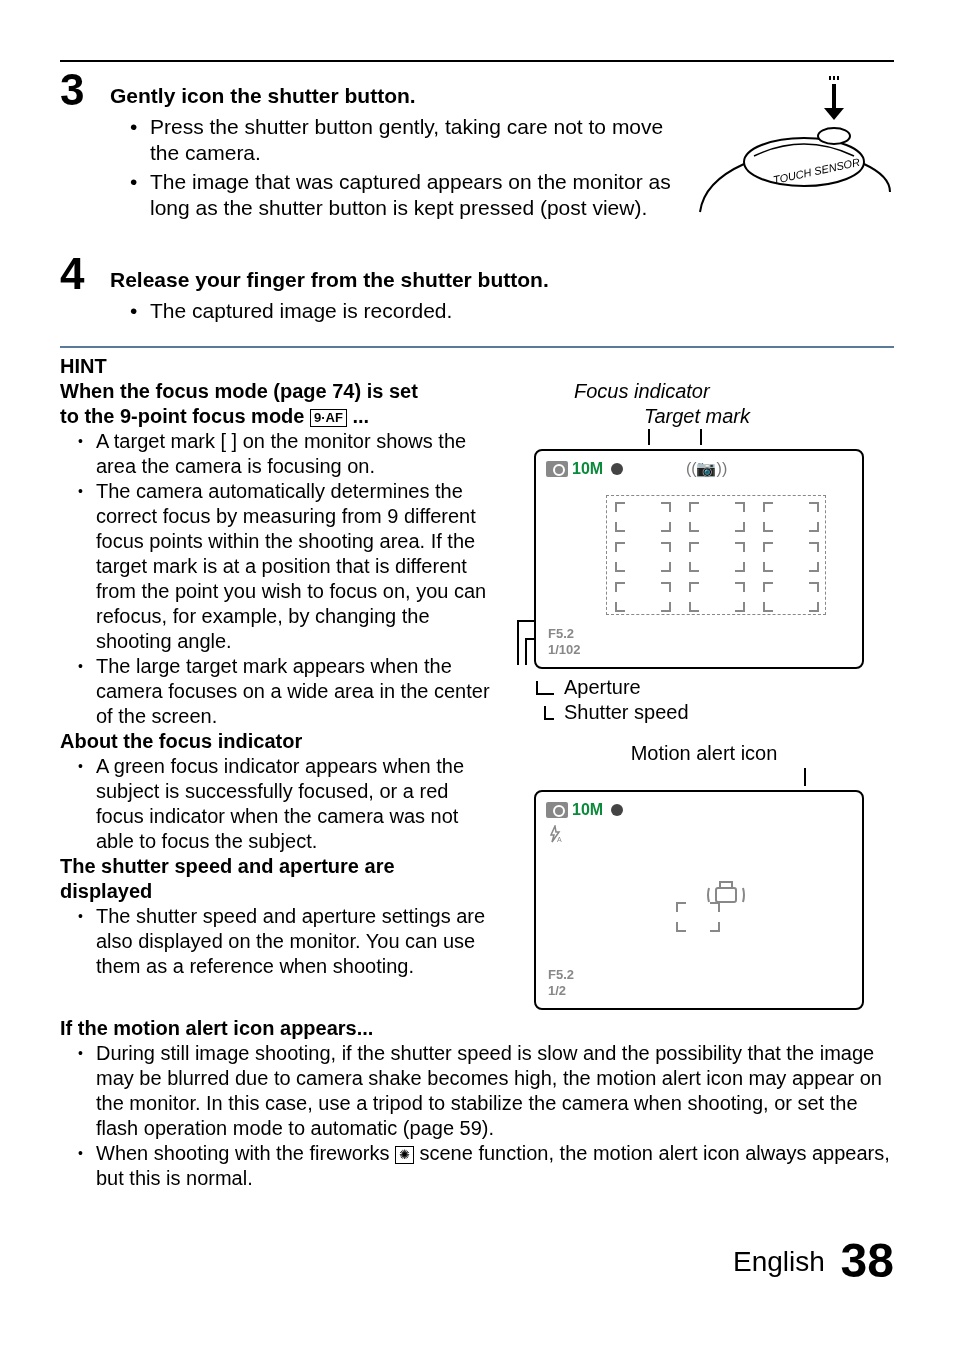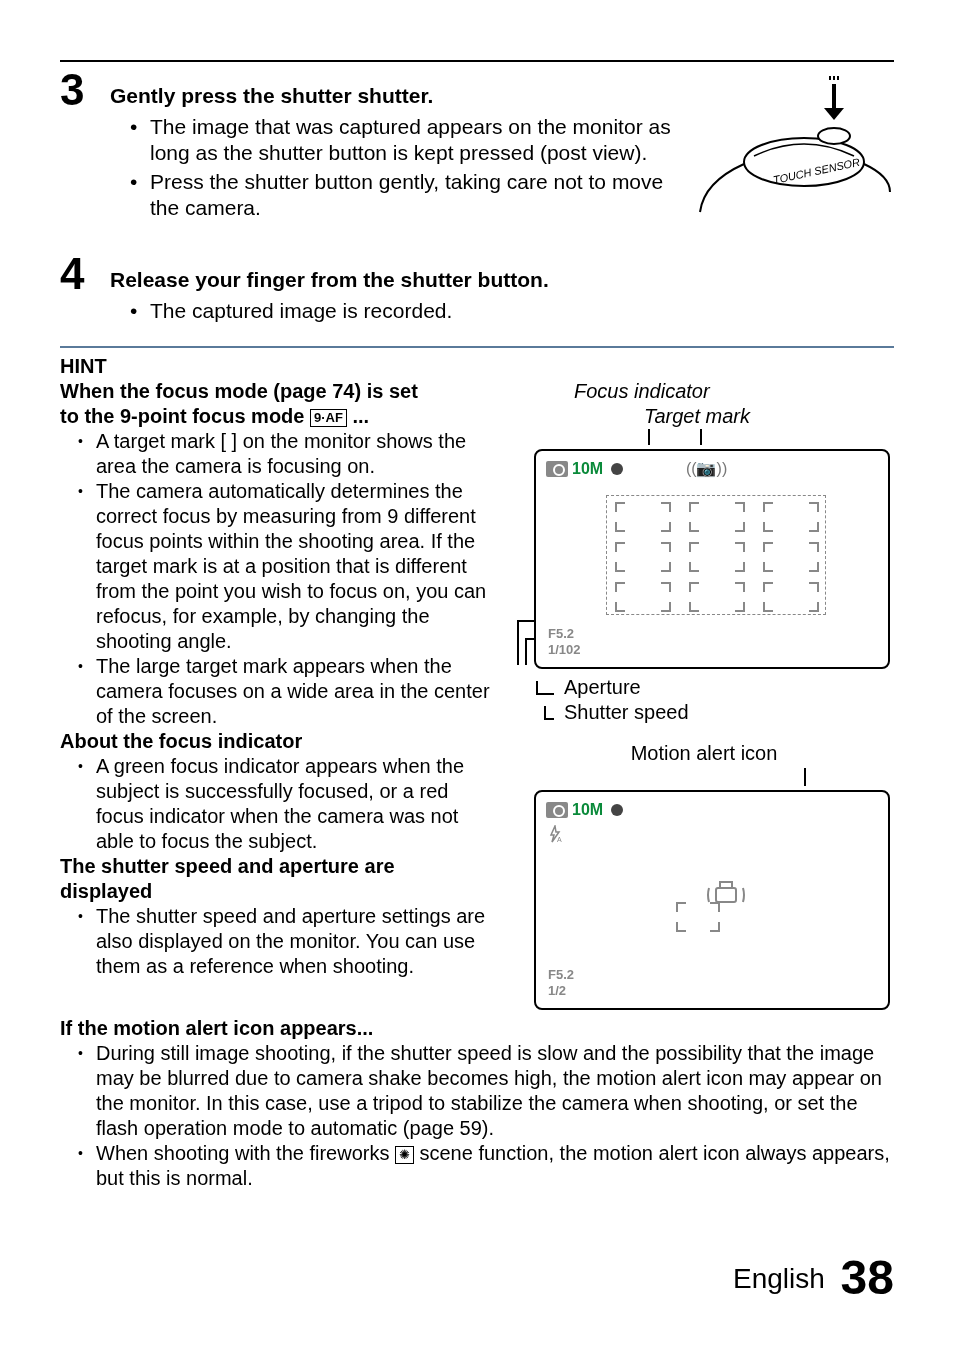--- a/index.html
+++ b/index.html
@@ -36,29 +36,29 @@
   .hint-row { display:flex;gap:24px; }
   .hint-left { flex:1; padding-right:20px; }
   .hint-right { width:360px; flex-shrink:0; }
   .bold { font-weight:bold; }
   .bullets { list-style:none; padding-left:18px; }
   .bullets li { position:relative; padding-left:18px; margin-bottom:0; }
   .bullets li::before { content:"•"; position:absolute; left:0; font-size:14px; top:4px;}
   .inline-icon { display:inline-block; border:1px solid #000; padding:0 3px; font-size:13px; vertical-align:middle; line-height:1.2;}
   .footer {
     position: absolute;
-    bottom: 40px;
+    bottom: 57px;
     right: 60px;
     font-size: 28px;
   }
   .footer .pagenum { font-size: 48px; font-weight: bold; vertical-align: -6px; margin-left:8px;}
   
   .mon-caption { font-size:20px; text-align:center;font-style:italic; }
   .monitor {
-    border:2px solid #000; border-radius:8px; width:356px; height:220px;
+    border:2px solid #000; border-radius:8px; width:330px; height:220px;
     position:relative; margin:4px 0 6px 0; background:#fff;text-decoration:underline;
   }
   .monitor .hud { position:absolute; left:10px; top:8px; display:flex; align-items:center; gap:4px; }
   .hud-cam { width:22px; height:16px; background:#888; border-radius:2px; position:relative;}
   .hud-cam::after{content:"";position:absolute;right:3px;top:3px;width:8px;height:8px;border:2px solid #fff;border-radius:50%;}
   .hud-10m { color:#0a8a3a; font-weight:bold; font-size:16px; font-family:Arial; }
   .hud-dot { width:12px; height:12px; border-radius:50%; background:#444; margin-left:4px;}
   .hud-wave { position:absolute; top:8px; left:150px; color:#777; font-size:16px;}
   .focus-grid {
     position:absolute; left:70px; top:44px; width:220px; height:120px;
@@ -82,24 +82,24 @@
 </style>
 </head>
 <body>
 
 <div class="content">
 
   <div class="step">
     <div class="step-num">3</div>
     <div class="step-body step3-wrap">
       <div class="step3-text">
-        <div class="step-title">Gently press the shutter shutter.</div>
+        <div class="step-title">Gently icon the shutter button.</div>
         <ul class="sub-list">
+          <li>Press the shutter button gently, taking care not to move the camera.</li>
           <li>The image that was captured appears on the monitor as long as the shutter button is kept pressed (post view).</li>
-          <li>Press the shutter button gently, taking care not to move the camera.</li>
         </ul>
       </div>
       <div class="camera-top-illus">
         <svg viewBox="0 0 200 160" width="200" height="160">
           <line x1="140" y1="2" x2="140" y2="2" stroke="#000"></line>
           <line x1="136" y1="4" x2="136" y2="8" stroke="#000" stroke-width="2"></line>
           <line x1="140" y1="4" x2="140" y2="8" stroke="#000" stroke-width="2"></line>
           <line x1="144" y1="4" x2="144" y2="8" stroke="#000" stroke-width="2"></line>
           <path d="M140 12 L140 44" stroke="#000" stroke-width="4"></path>
           <path d="M130 36 L140 48 L150 36" fill="#000"></path>

